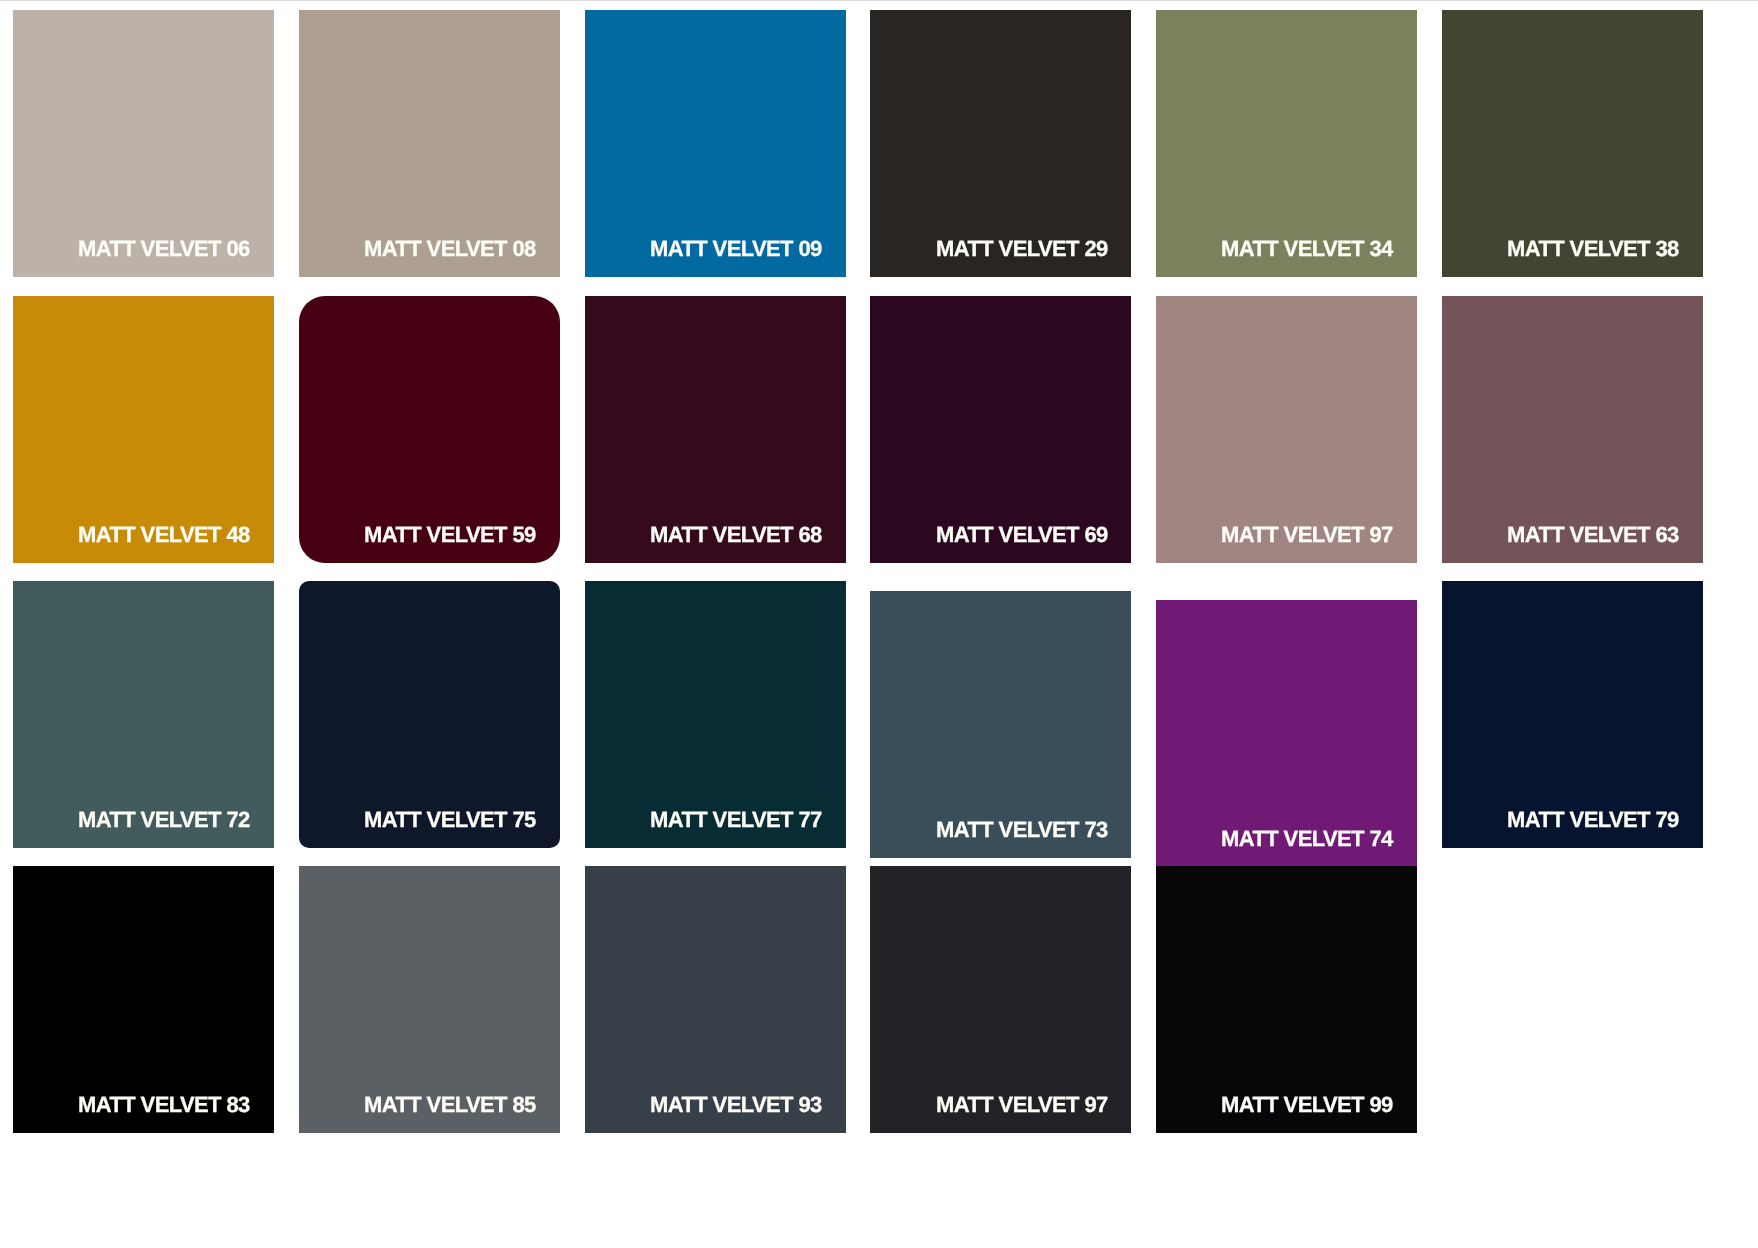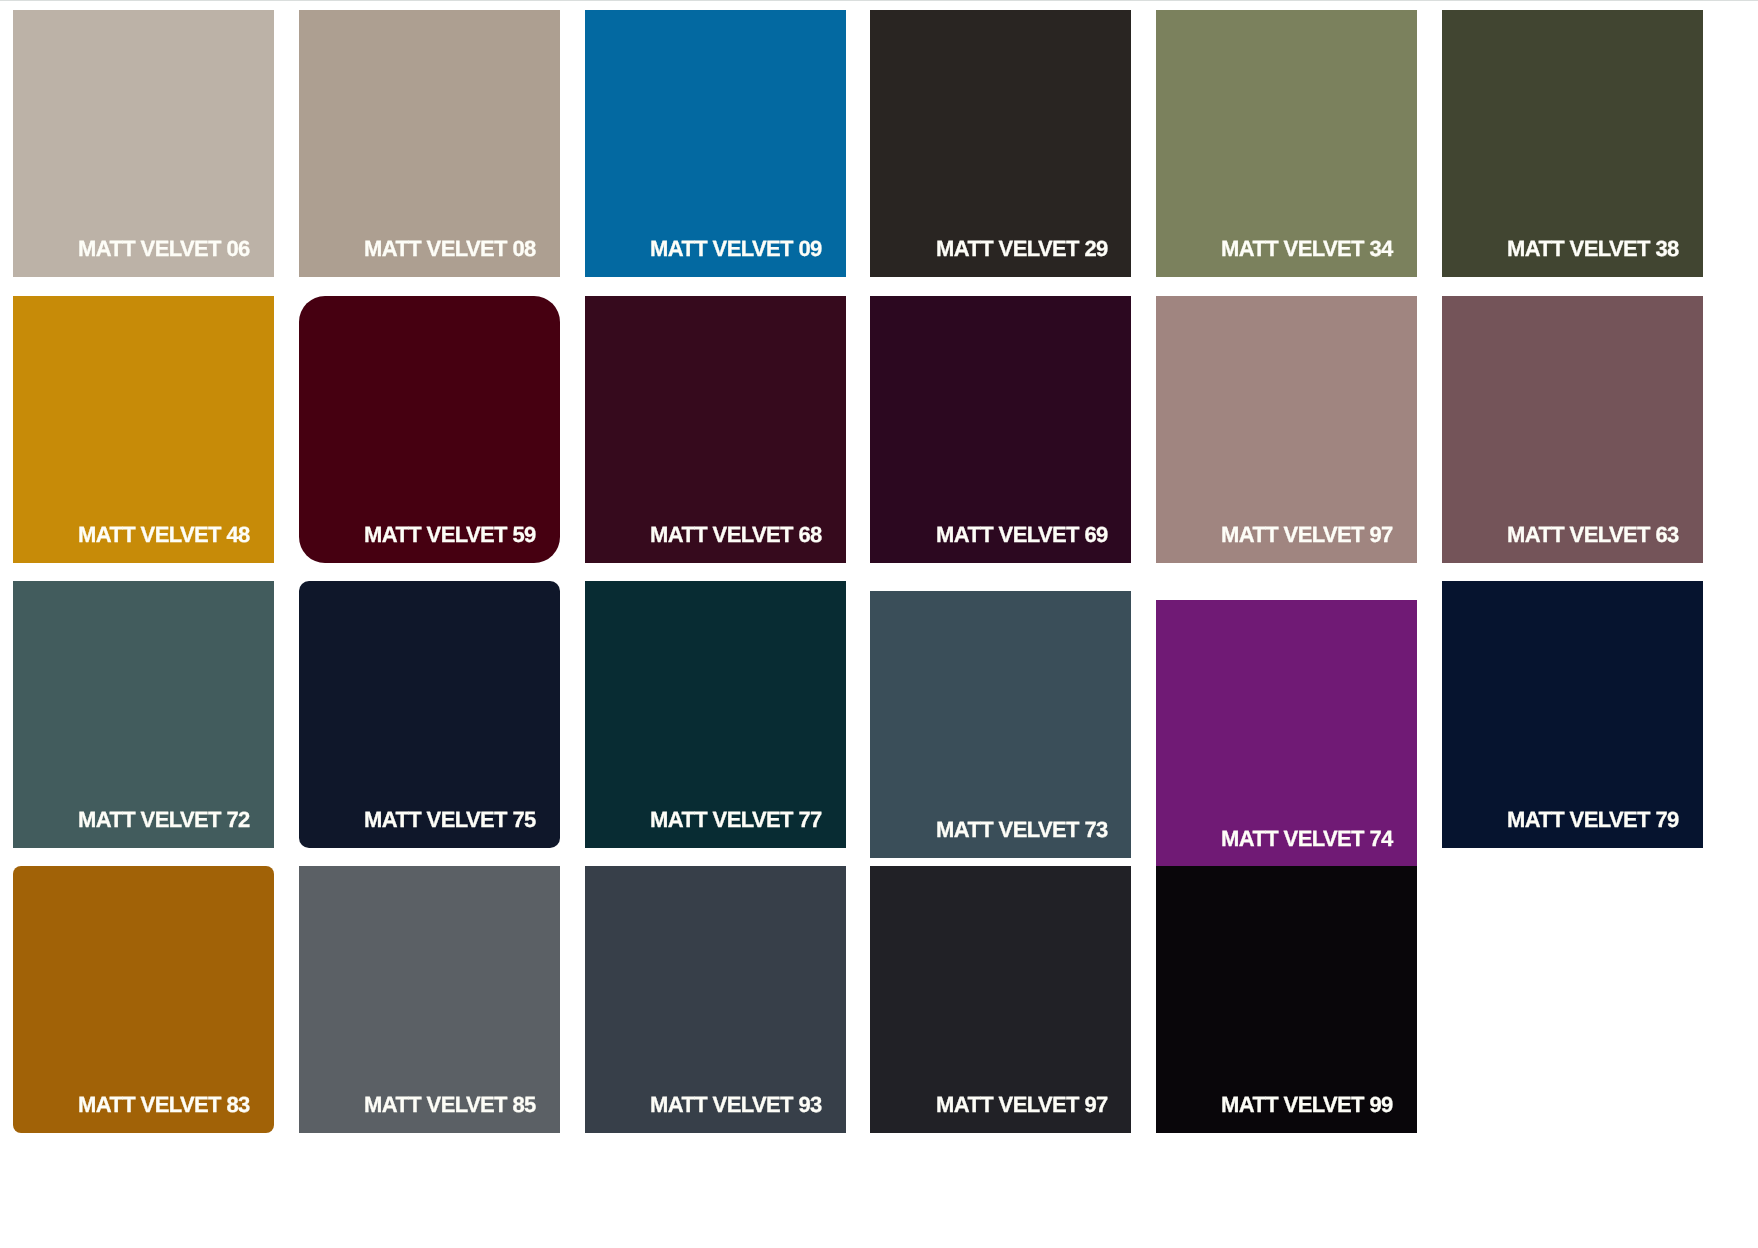--- a/index.html
+++ b/index.html
@@ -102,21 +102,21 @@
   </div>
   <div class="swatch" style="left: 857.4px; top: 570.6px; background: rgb(58, 78, 89); margin-top: 10px;">
     <span class="swatch-label" style="color: rgb(253, 253, 247);">MATT VELVET 73</span>
   </div>
   <div class="swatch" style="left: 1143.2px; top: 590px; background: #701a75;">
     <span class="swatch-label" style="color: rgb(253, 253, 247);">MATT VELVET 74</span>
   </div>
   <div class="swatch" style="left: 1429px; top: 570.6px; background: rgb(6, 20, 47);">
     <span class="swatch-label" style="color: rgb(253, 253, 247);">MATT VELVET 79</span>
   </div>
-  <div class="swatch" style="left: 0px; top: 855.9px; background: #a16207; border-radius: 8px;">
+  <div class="swatch" style="left: 0px; top: 855.9px; background: #000000;">
     <span class="swatch-label" style="color: rgb(253, 253, 247);">MATT VELVET 83</span>
   </div>
   <div class="swatch" style="left: 285.8px; top: 855.9px; background: rgb(91, 96, 101);">
     <span class="swatch-label" style="color: rgb(253, 253, 247);">MATT VELVET 85</span>
   </div>
   <div class="swatch" style="left: 571.6px; top: 855.9px; background: rgb(55, 63, 73);">
     <span class="swatch-label" style="color: rgb(253, 253, 247);">MATT VELVET 93</span>
   </div>
   <div class="swatch" style="left: 857.4px; top: 855.9px; background: rgb(33, 33, 38);">
     <span class="swatch-label" style="color: rgb(253, 253, 247);">MATT VELVET 97</span>

